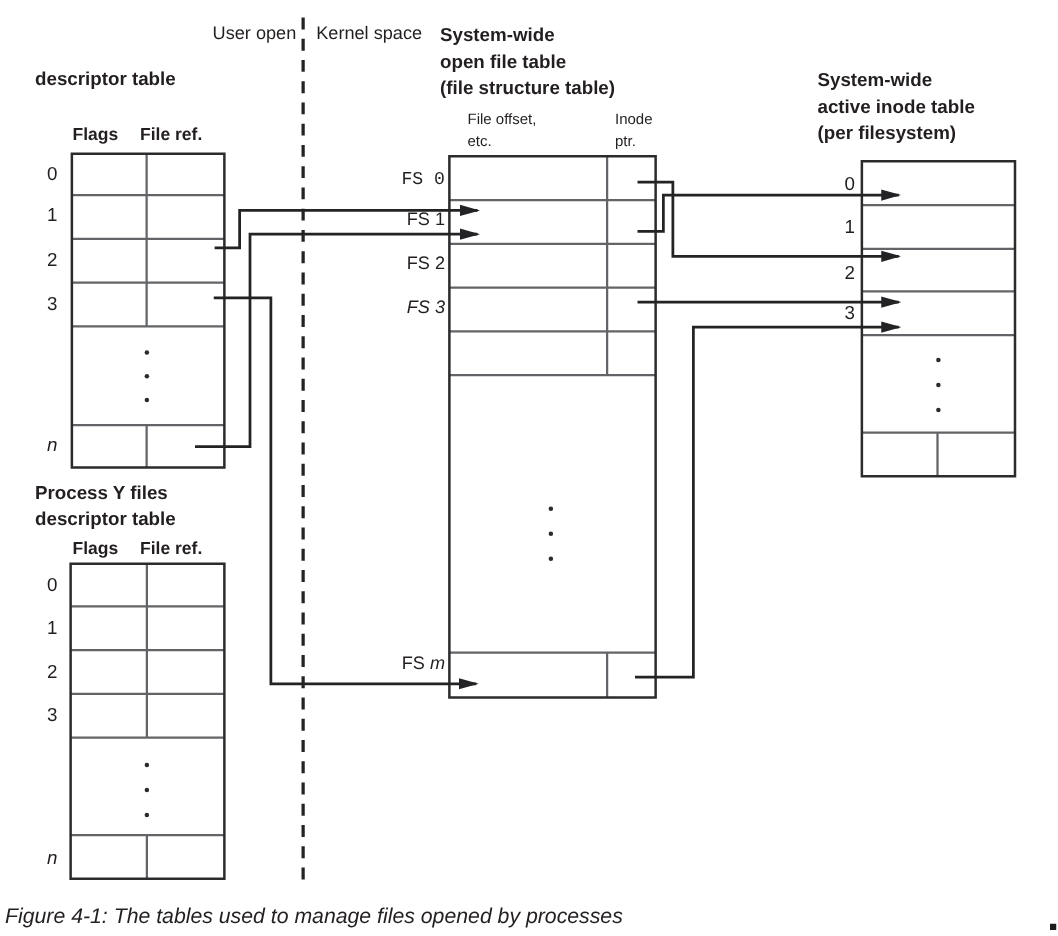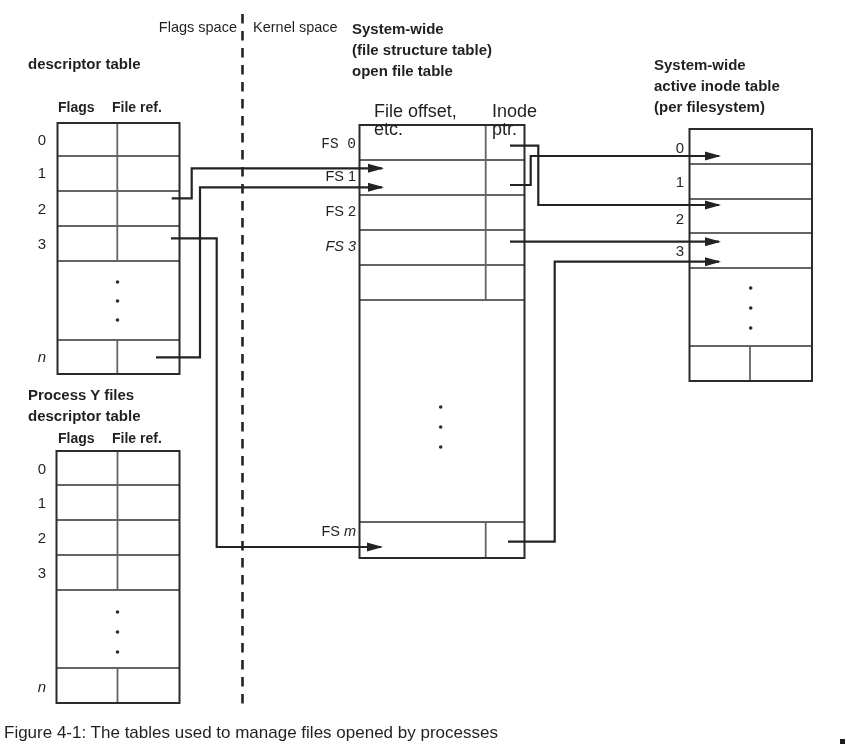--- a/index.html
+++ b/index.html
@@ -11,26 +11,26 @@
     color:#231f20;
     overflow:hidden;
   }
   .fig svg{position:absolute;left:0;top:0;}
   .lbl{position:absolute;white-space:nowrap;}
   .ctr{text-align:left;white-space:normal;}
   .rgt{text-align:right;}
   .space-lbl{font-size:14.5px;line-height:17px;}
   .tbl-title{font-size:15px;font-weight:700;line-height:21px;}
   .col-lbl{font-size:14px;line-height:15px;font-weight:bold;}
-  .col-lbl2{font-size:18px;line-height:17.5px;margin-top:16px;}
+  .col-lbl2{font-size:12px;line-height:17.5px;}
   .row-lbl{font-size:15px;line-height:17px;}
   .fs-lbl{font-size:14.5px;line-height:17px;}
   .it{font-style:italic;}
   .msep{margin-left:4px;}
-  .caption{font-size:17px;line-height:22px;}
+  .caption{font-size:17px;font-style:italic;line-height:22px;}
   .stroke-outer{stroke:#2b2b2d;stroke-width:2;fill:none;}
   .stroke-inner{stroke:#636467;stroke-width:1.8;fill:none;}
   .stroke-arrow{stroke:#232325;stroke-width:2.2;fill:none;stroke-linejoin:miter;}
   .dashline{stroke:#232325;stroke-width:2.6;stroke-dasharray:9.5 7.5;fill:none;}
   .dot{fill:#2b2b2d;}
 </style>
 </head>
 <body>
 
 <div class="fig">
@@ -114,21 +114,21 @@
       <path class="stroke-arrow" marker-end="url(#ah)" d="M 171 238.3 H 216.7 V 547 H 381"></path>
       <path class="stroke-arrow" marker-end="url(#ah)" d="M 510 145.7 H 538.3 V 205 H 719"></path>
       <path class="stroke-arrow" marker-end="url(#ah)" d="M 510 185 H 530.7 V 156 H 719"></path>
       <path class="stroke-arrow" marker-end="url(#ah)" d="M 510 241.7 H 719"></path>
       <path class="stroke-arrow" marker-end="url(#ah)" d="M 508 541.7 H 554.7 V 261.7 H 719"></path>
     </g>
 
     <rect x="840" y="739" width="5" height="5" fill="#1c1c1e"></rect>
   </svg>
 
-  <div class="lbl space-lbl rgt" style="left:117px;top:19px;width:120px;">Flags space</div>
+  <div class="lbl space-lbl rgt" style="left:117px;top:19px;width:120px;">User open</div>
   <div class="lbl space-lbl" style="left:253px;top:19px;">Kernel space</div>
 
   <div class="lbl tbl-title ctr" style="left:28px;top:52.5px;width:181px;">
     <div>descriptor table</div>
   </div>
   <div class="lbl col-lbl ctr" style="left:58px;top:100px;width:54px;">Flags</div>
   <div class="lbl col-lbl ctr" style="left:112px;top:100px;width:71px;">File ref.</div>
   <div class="lbl row-lbl rgt" style="left:14px;top:130.5px;width:32px;">0</div>
   <div class="lbl row-lbl rgt" style="left:14px;top:164px;width:32px;">1</div>
   <div class="lbl row-lbl rgt" style="left:14px;top:200px;width:32px;">2</div>
@@ -142,22 +142,22 @@
   <div class="lbl col-lbl ctr" style="left:58px;top:430.5px;width:54px;">Flags</div>
   <div class="lbl col-lbl ctr" style="left:112px;top:430.5px;width:71px;">File ref.</div>
   <div class="lbl row-lbl rgt" style="left:14px;top:459.5px;width:32px;">0</div>
   <div class="lbl row-lbl rgt" style="left:14px;top:493.5px;width:32px;">1</div>
   <div class="lbl row-lbl rgt" style="left:14px;top:528.5px;width:32px;">2</div>
   <div class="lbl row-lbl rgt" style="left:14px;top:563.5px;width:32px;">3</div>
   <div class="lbl row-lbl rgt it" style="left:14px;top:677.5px;width:32px;">n</div>
 
   <div class="lbl tbl-title ctr" style="left:352px;top:18px;width:180px;">
     <div>System-wide</div>
+    <div>open file table</div>
     <div>(file structure table)</div>
-    <div>open file table</div>
   </div>
   <div class="lbl col-lbl2 ctr" style="left:374px;top:87px;width:97px;">
     <div>File offset,</div>
     <div>etc.</div>
   </div>
   <div class="lbl col-lbl2 ctr" style="left:492px;top:87px;width:56px;">
     <div>Inode</div>
     <div>ptr.</div>
   </div>
   <div class="lbl fs-lbl rgt" style="left:300px;top:135.5px;width:56px;font-family:Liberation Mono, monospace;">FS 0</div>

